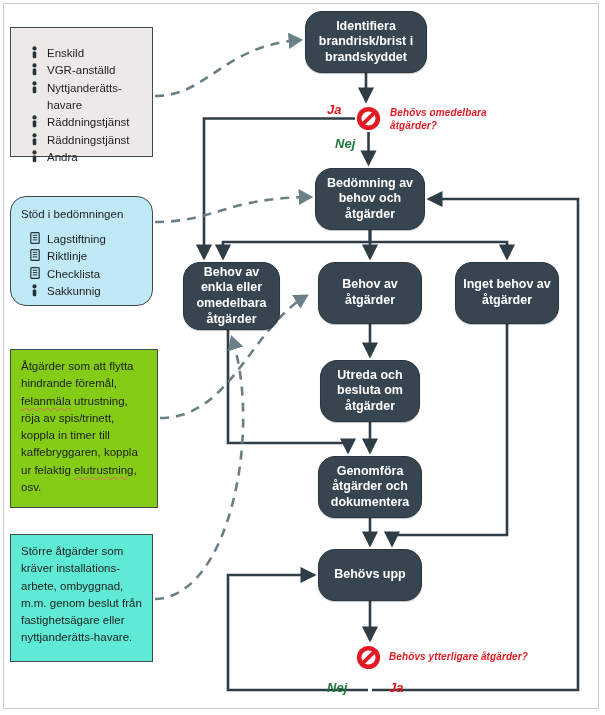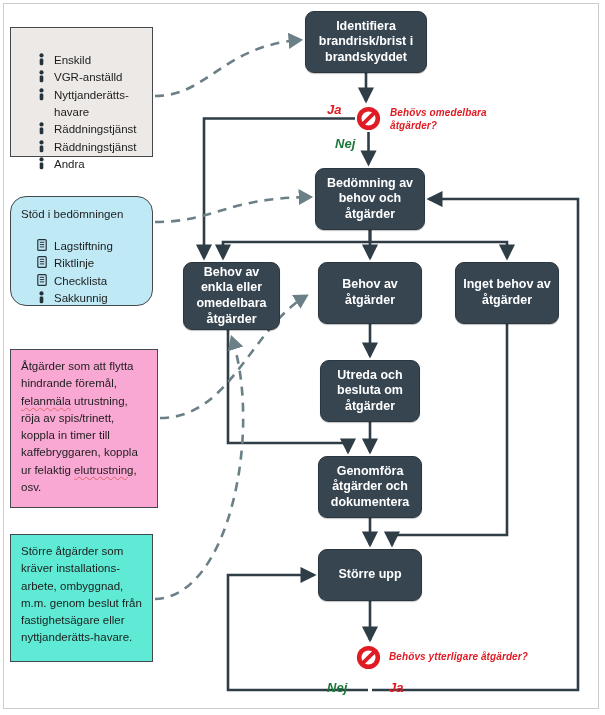--- a/index.html
+++ b/index.html
@@ -22,21 +22,21 @@
 
   
   .infobox{
     position:absolute;box-sizing:border-box;
     border:1px solid #43484c;
     padding:8px 10px;
   }
   .infobox .ib-title{
     font-size:11.5px;color:#1d1d1d;margin:2px 0 9px 0;line-height:1.3;
   }
-  .ib-list{list-style:none;margin:16px;padding:0;}
+  .ib-list{list-style:none;margin:9px;padding:0;}
   .ib-list li{
     display:flex;align-items:flex-start;
     font-size:11.5px;color:#1d1d1d;line-height:1.42;
     margin-bottom:1px;
   }
   .ib-list li .bi{
     flex:0 0 17px;width:17px;display:inline-block;
     position:relative;height:15px;margin-top:1px;
   }
   .ib-list li .tx{flex:1 1 auto;}
@@ -50,29 +50,29 @@
   .sp-err{
     text-decoration:underline;
     text-decoration-style:wavy;
     text-decoration-color:#e06666;
     text-decoration-thickness:1px;
     text-underline-offset:2px;
   }
 
   #box-roles{left:10px;top:27px;width:143px;height:130px;background:#ece9e6;}
   #box-stod {left:10px;top:196px;width:143px;height:110px;background:#bfe9f5;border-radius:16px;}
-  #box-atg  {left:10px;top:349px;width:148px;height:159px;background:#f9a8d4;}
+  #box-atg  {left:10px;top:349px;width:148px;height:159px;background:#84cc16;}
   #box-storre{left:10px;top:534px;width:143px;height:128px;background:#5eead4;}
 
   
   .node{
     position:absolute;box-sizing:border-box;
     background:#374550;
     border:1px solid #2b363f;
-    border-radius:9px;
+    border-radius:17px;
     color:#ffffff;
     font-weight:bold;
     font-size:12.5px;
     line-height:1.25;
     display:flex;align-items:center;justify-content:center;
     text-align:center;
     padding:4px 6px;
     box-shadow:0 1px 1px rgba(0,0,0,.25);
   }
 
@@ -297,21 +297,21 @@
   <div class="node" id="n-utreda">
     <span>Utreda och besluta om åtgärder</span>
   </div>
   <div class="node" id="n-ingetbehov">
     <span>Inget behov av åtgärder</span>
   </div>
   <div class="node" id="n-genomfora">
     <span>Genomföra åtgärder och dokumentera</span>
   </div>
   <div class="node" id="n-folja">
-    <span>Större upp</span>
+    <span>Behövs upp</span>
   </div>
 
   <div class="nosign" id="d-omedelbara">
     <svg width="27" height="27" viewBox="0 0 27 27">
       <circle cx="13.5" cy="13.5" r="12.6" fill="#ffffff"></circle>
       <circle cx="13.5" cy="13.5" r="11.6" fill="#e01b24"></circle>
       <circle cx="13.5" cy="13.5" r="7" fill="#ffffff"></circle>
       <rect x="5.4" y="11.6" width="16.2" height="3.8" rx="0.4" fill="#e01b24" transform="rotate(-45 13.5 13.5)"></rect>
     </svg>
   </div>

